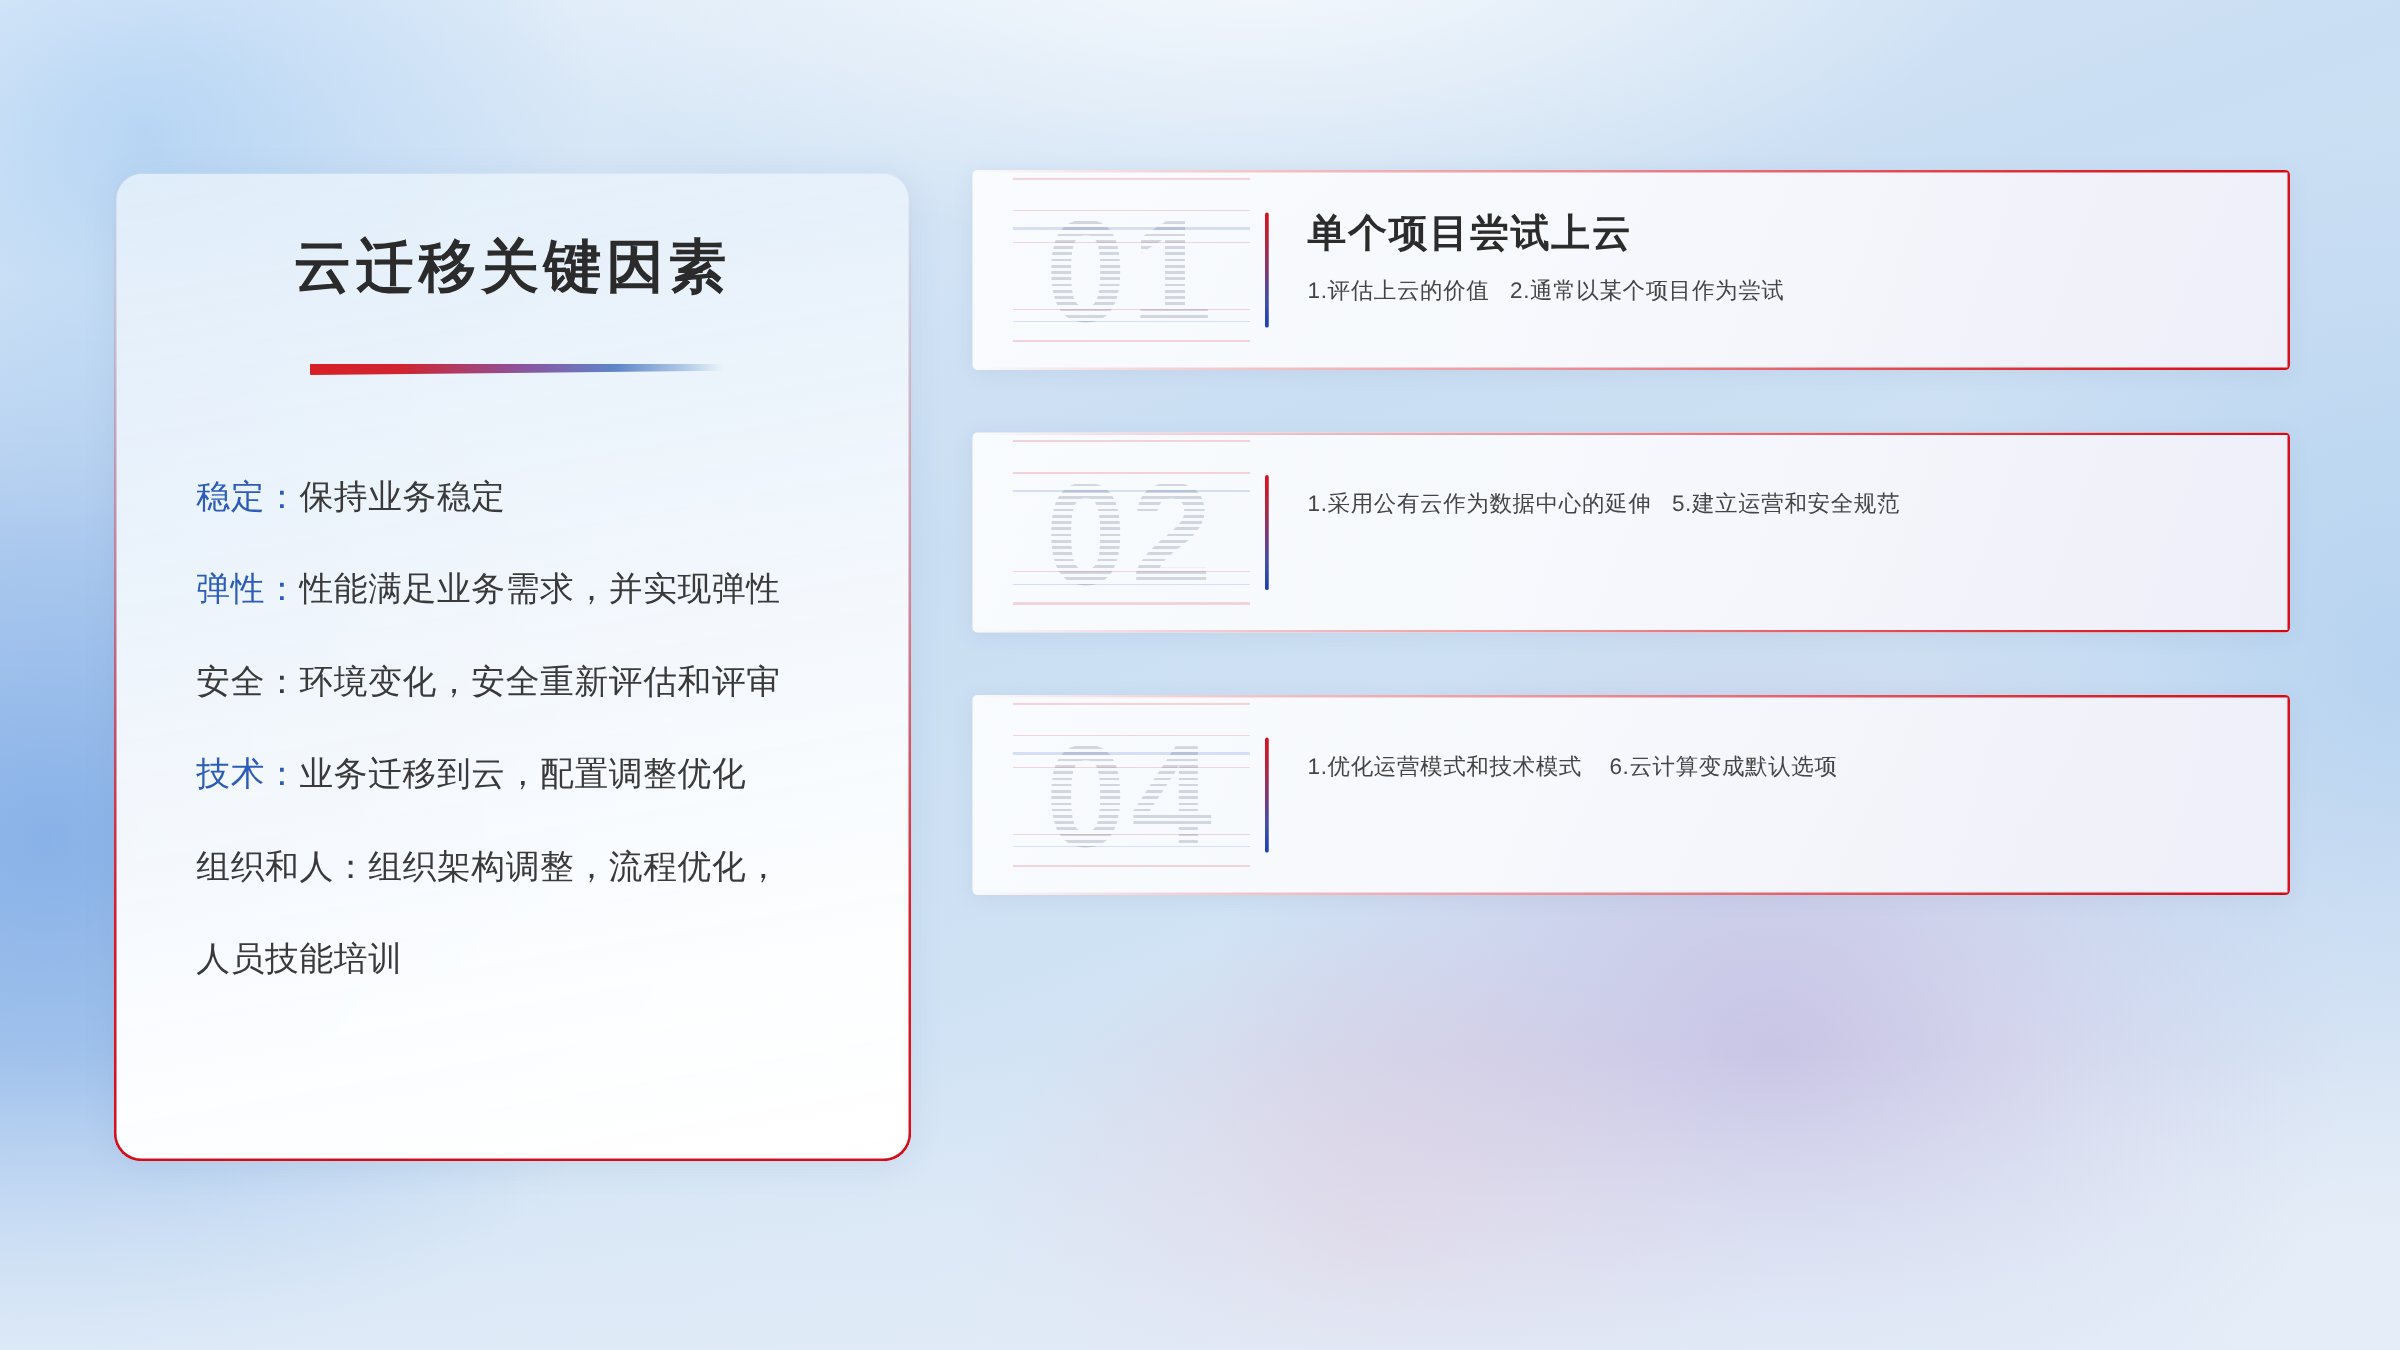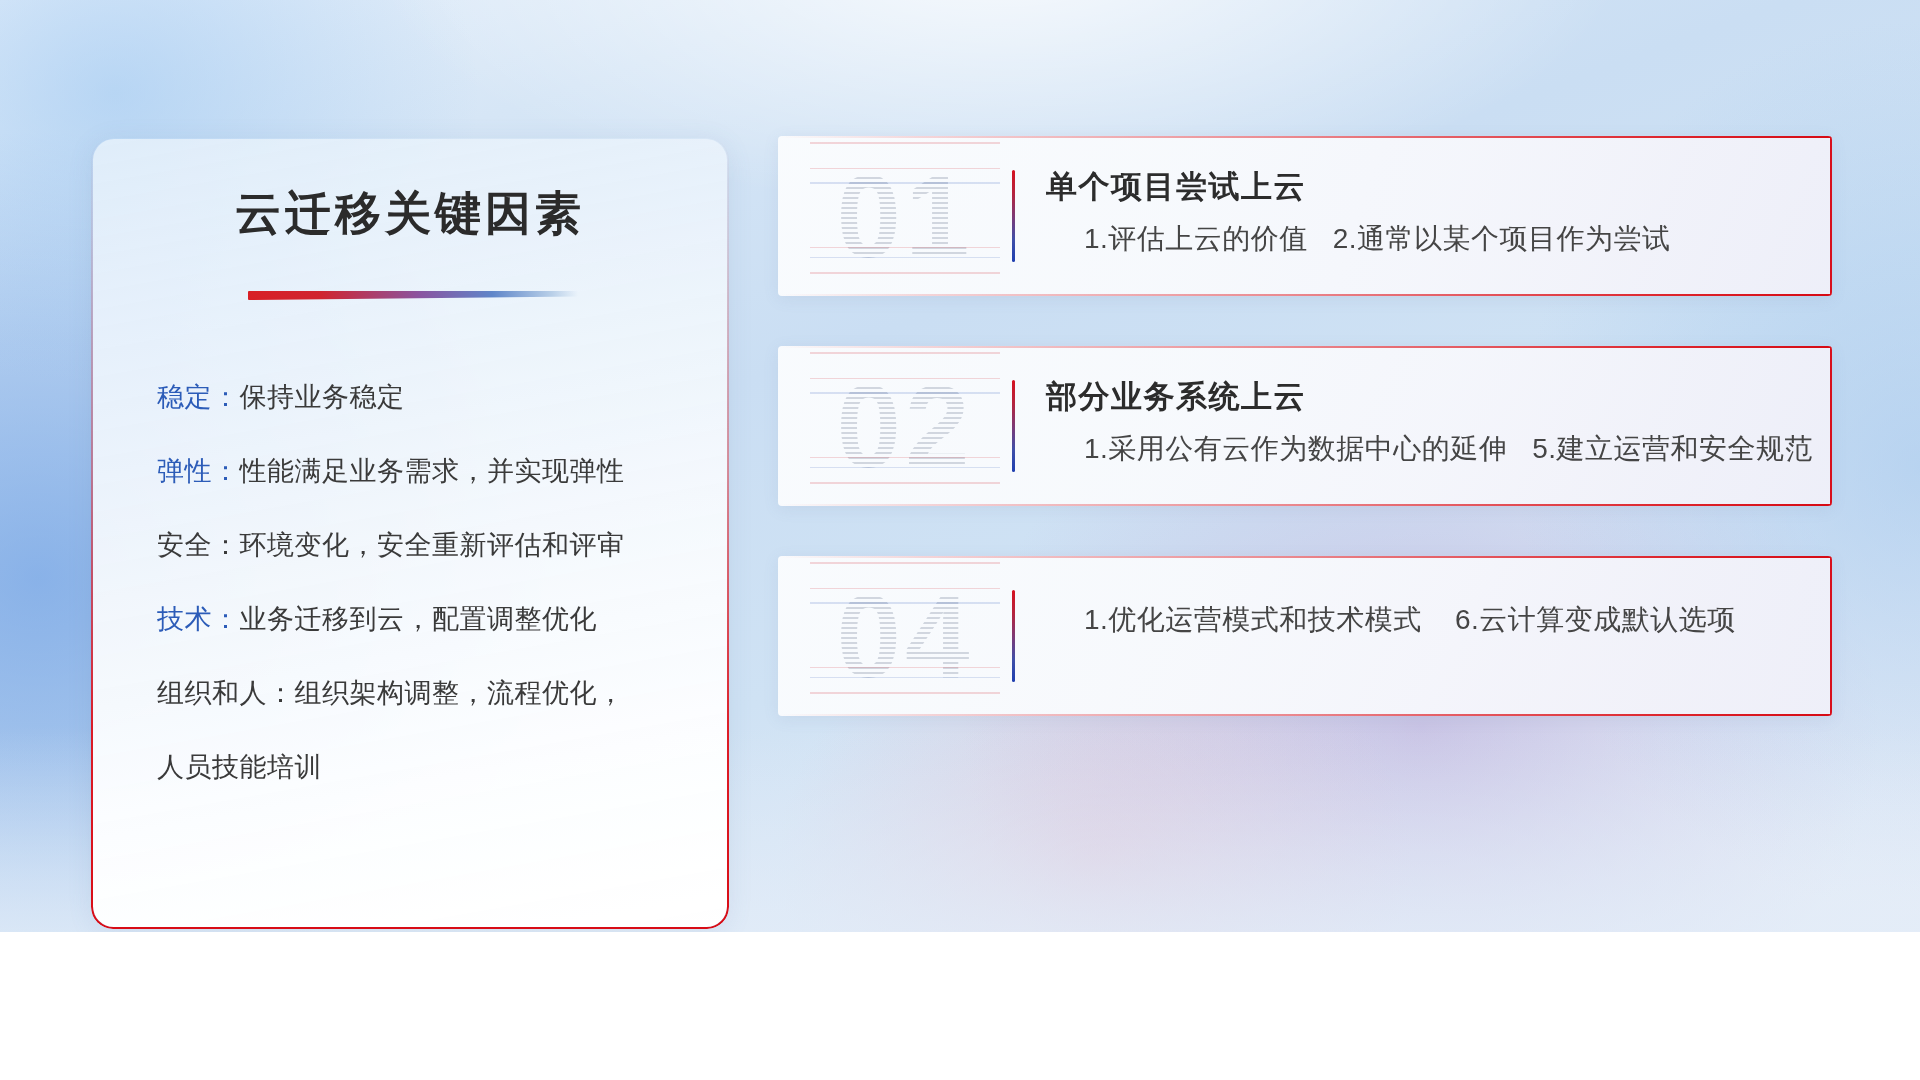--- a/index.html
+++ b/index.html
@@ -4,21 +4,21 @@
 <style>
   * { margin:0; padding:0; box-sizing:border-box; }
   html, body {
     width:1920px; height:1080px;
     overflow:hidden;
     font-family:"Liberation Sans","DejaVu Sans",sans-serif;
   }
   
   #stage{
     position:relative;
-    width:1920px; height:932px;
+    width:1920px; height:1080px;
     background:#f97316;
     overflow:hidden;
   }
   .bg-layer{ position:absolute; inset:0; }
   .bg-base{
     background:
       linear-gradient(160deg,#e8f1fb 0%, #d6e6f6 18%, #cadef3 40%, #cfe2f4 60%, #dfe9f6 80%, #e9eef7 100%);
   }
   .bg-blue-left{
     background:
@@ -203,25 +203,24 @@
   }
   .card-title{
     font-size:31px;
     font-weight:bold;
     color:#2c2c2c;
     letter-spacing:1.5px;
     line-height:1.25;
   }
   .card-desc{
     margin-top:13px;
-    font-size:28px;
+    font-size:18px;
     color:#454545;
     letter-spacing:0.5px;
     white-space:pre;
-    margin-left:38px;
   }
 </style>
 </head>
 <body>
 
 <div id="stage">
 
   <div class="bg-layer bg-base"></div>
   <div class="bg-layer bg-blue-left"></div>
   <div class="bg-layer bg-blue-topleft"></div>
@@ -262,21 +261,20 @@
       <div class="card">
         <div class="card-edge-top"></div>
         <div class="card-edge-bottom"></div>
         <div class="card-edge-right"></div>
         <div class="card-number">
           <span>02</span>
           <span class="nstripes"></span>
         </div>
         <div class="card-divider"></div>
         <div class="card-body">
-          <div class="card-title">部分业务系统上云</div>
           <div class="card-desc">1.采用公有云作为数据中心的延伸   5.建立运营和安全规范</div>
         </div>
       </div>
       <div class="card">
         <div class="card-edge-top"></div>
         <div class="card-edge-bottom"></div>
         <div class="card-edge-right"></div>
         <div class="card-number">
           <span>04</span>
           <span class="nstripes"></span>

